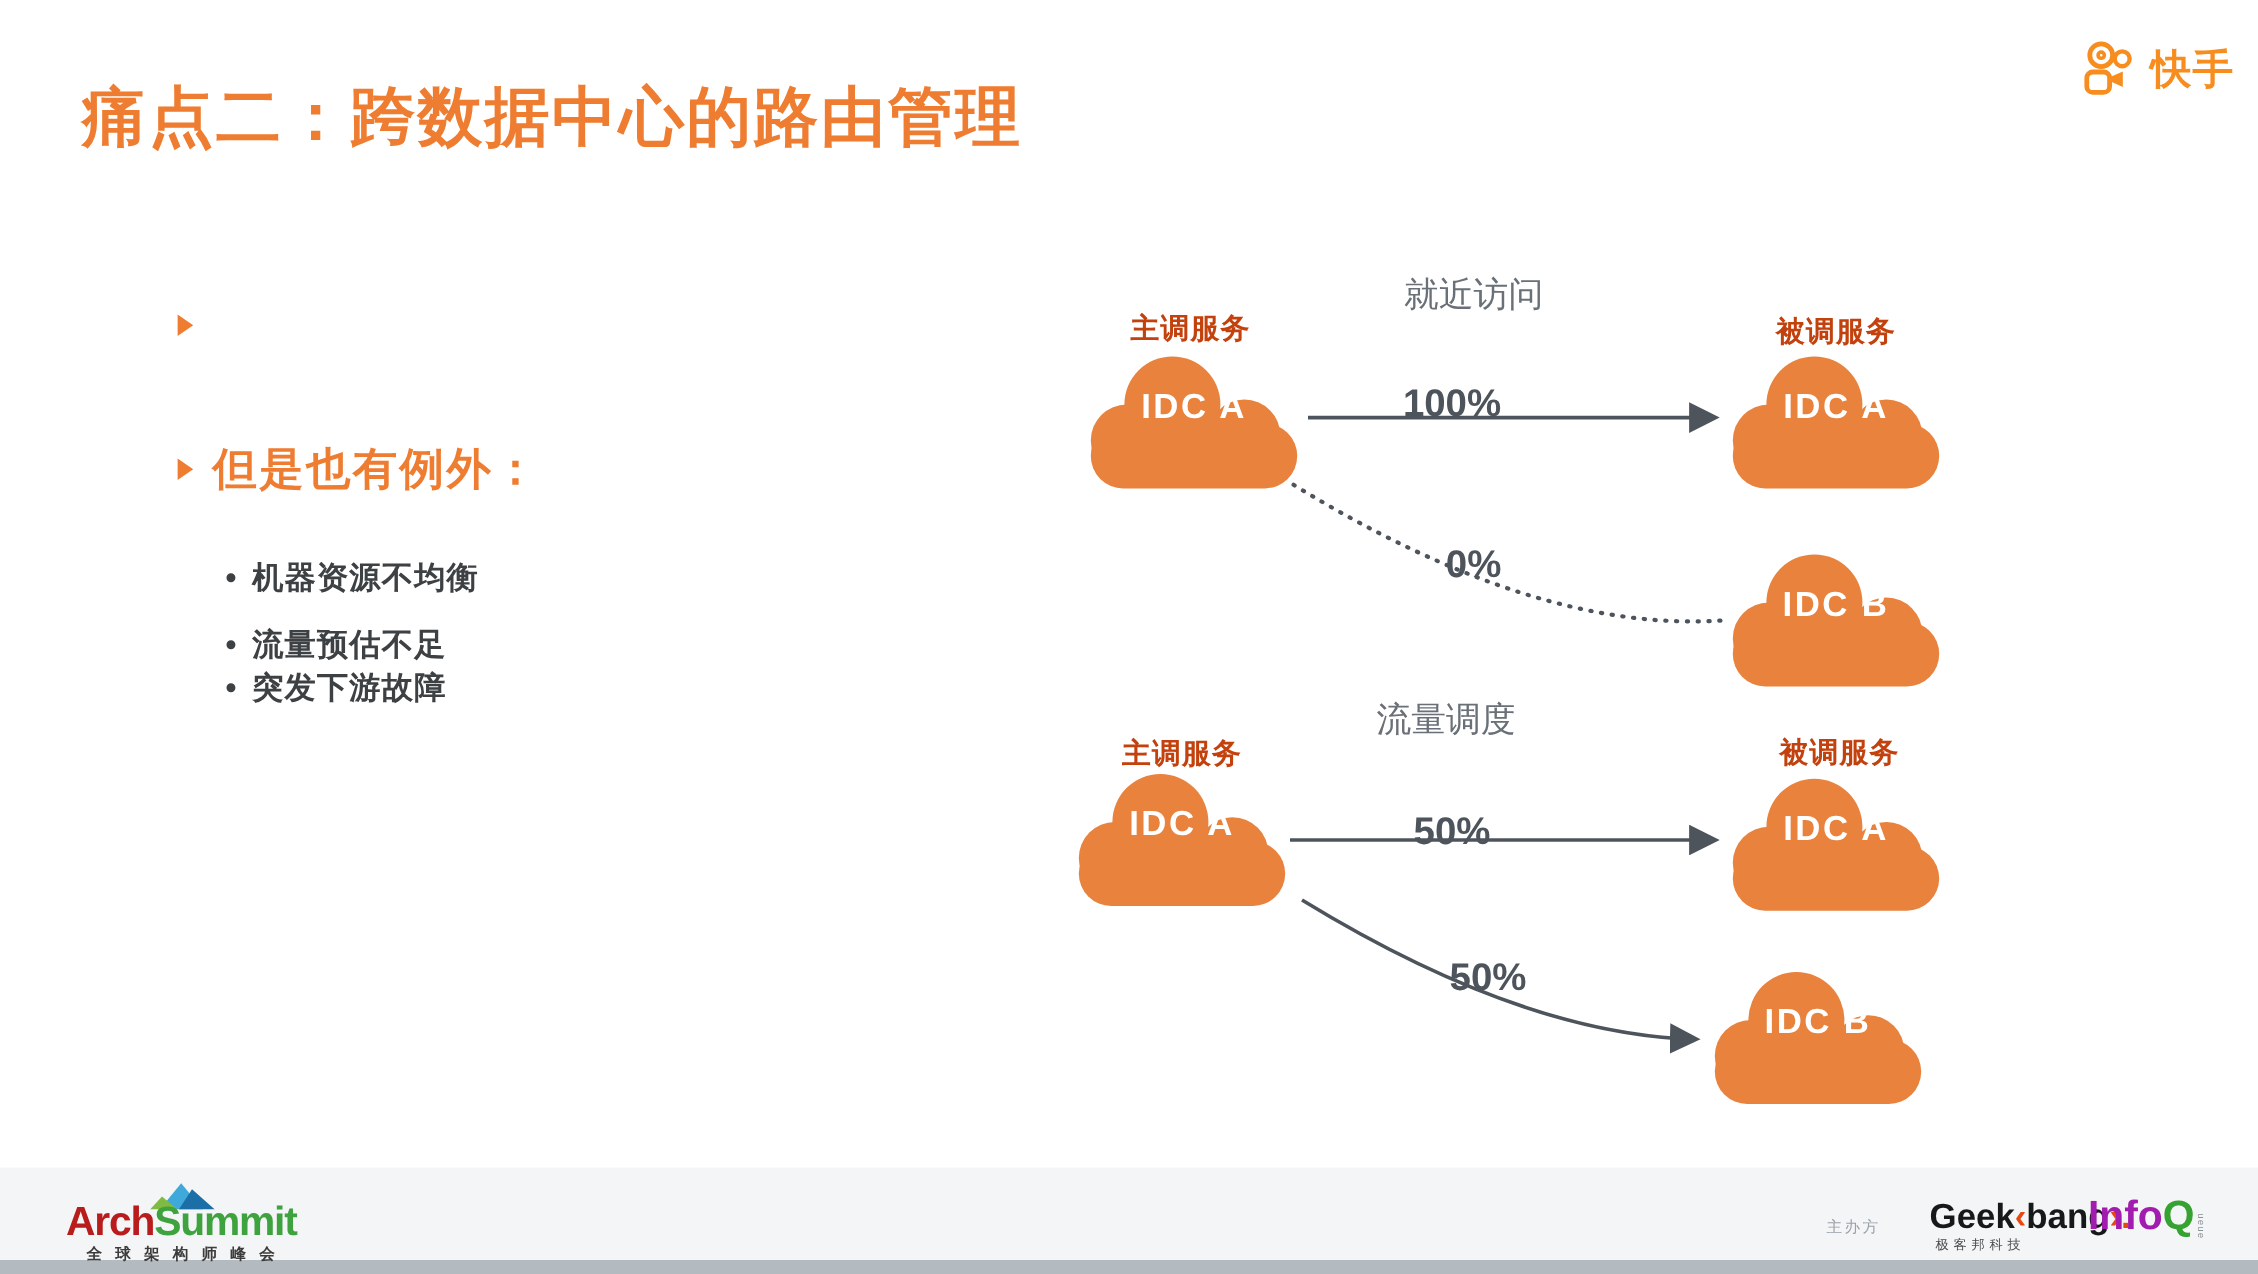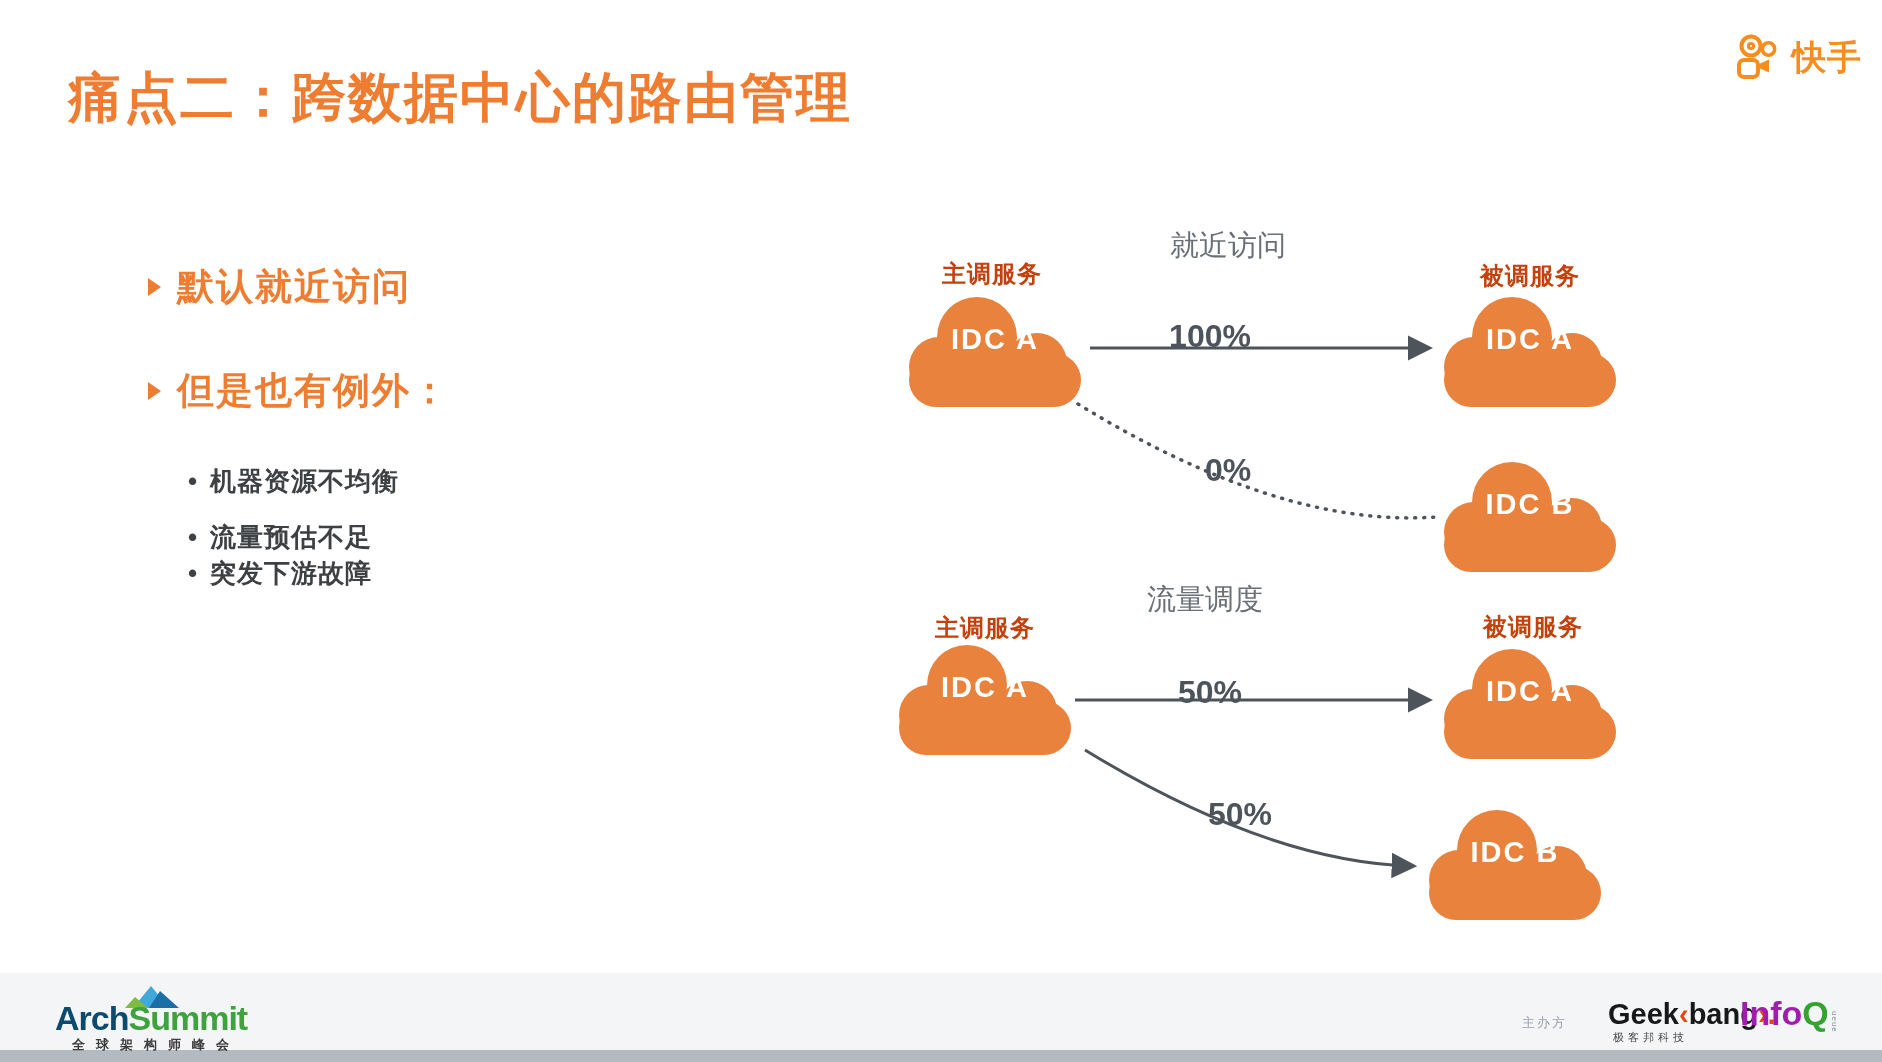--- a/index.html
+++ b/index.html
@@ -53,21 +53,21 @@
   
   .edges { left:0; top:0; pointer-events:none; }
   .edge { fill:none; stroke:#4E545C; stroke-width:3; }
   .edge.dotted { stroke-dasharray:1 8; stroke-linecap:round; stroke-width:3.5; }
 
   
   .footer-bar { left:0; top:973px; width:1882px; height:77px; background:#F4F5F6; }
   .footer-strip { left:0; top:1050px; width:1882px; height:12px; background:#B3BAC0; }
   .as-mountain { left:125px; top:985px; width:62px; height:23px; }
   .as-name { left:55px; top:999px; font-size:34px; letter-spacing:-1px; white-space:nowrap; }
-  .as-arch { color:#0c4a6e; font-weight:800; }
+  .as-arch { color:#b91c1c; font-weight:800; }
   .as-summit { color:#3EA23E; font-weight:600; }
   .as-tagline { left:72px; top:1036px; font-size:13px; font-weight:600; color:#3C3C3C; letter-spacing:11px; white-space:nowrap; }
   .host { left:1522px; top:1014px; font-size:13px; color:#9AA1A8; letter-spacing:2px; }
   .gb { left:1608px; top:998px; font-size:29px; font-weight:900; color:#17181A; letter-spacing:0; white-space:nowrap; }
   .gb .gb-accent { color:#E8470F; }
   .gb-tag { left:1613px; top:1030px; font-size:11px; color:#4A4A4A; letter-spacing:4px; }
   .infoq { left:1740px; top:994px; font-size:34px; font-weight:900; white-space:nowrap; }
   .iq-info { color:#a21caf; }
   .iq-q { color:#36A231; }
   .iq-vert {
@@ -88,21 +88,20 @@
       <circle cx="32.5" cy="15" r="6.2" stroke-width="3.6"></circle>
       <rect x="3" y="26" width="19" height="17" rx="5"></rect>
     </g>
     <path d="M23 30 l10 -4.5 v13 l-10 -4.5 z" fill="#F78D1E"></path>
   </svg>
   <span class="ks-text">快手</span>
 </div>
 
 <div class="abs bullet b1">
   <span class="tri"></span>
-  <span class="bullet-text">默认就近访问</span>
 </div>
 <div class="abs bullet b2">
   <span class="tri"></span>
   <span class="bullet-text">但是也有例外：</span>
 </div>
 <div class="abs sub s1">
   <span class="dot">•</span><span>机器资源不均衡</span>
 </div>
 <div class="abs sub s2">
   <span class="dot">•</span><span>流量预估不足</span>

